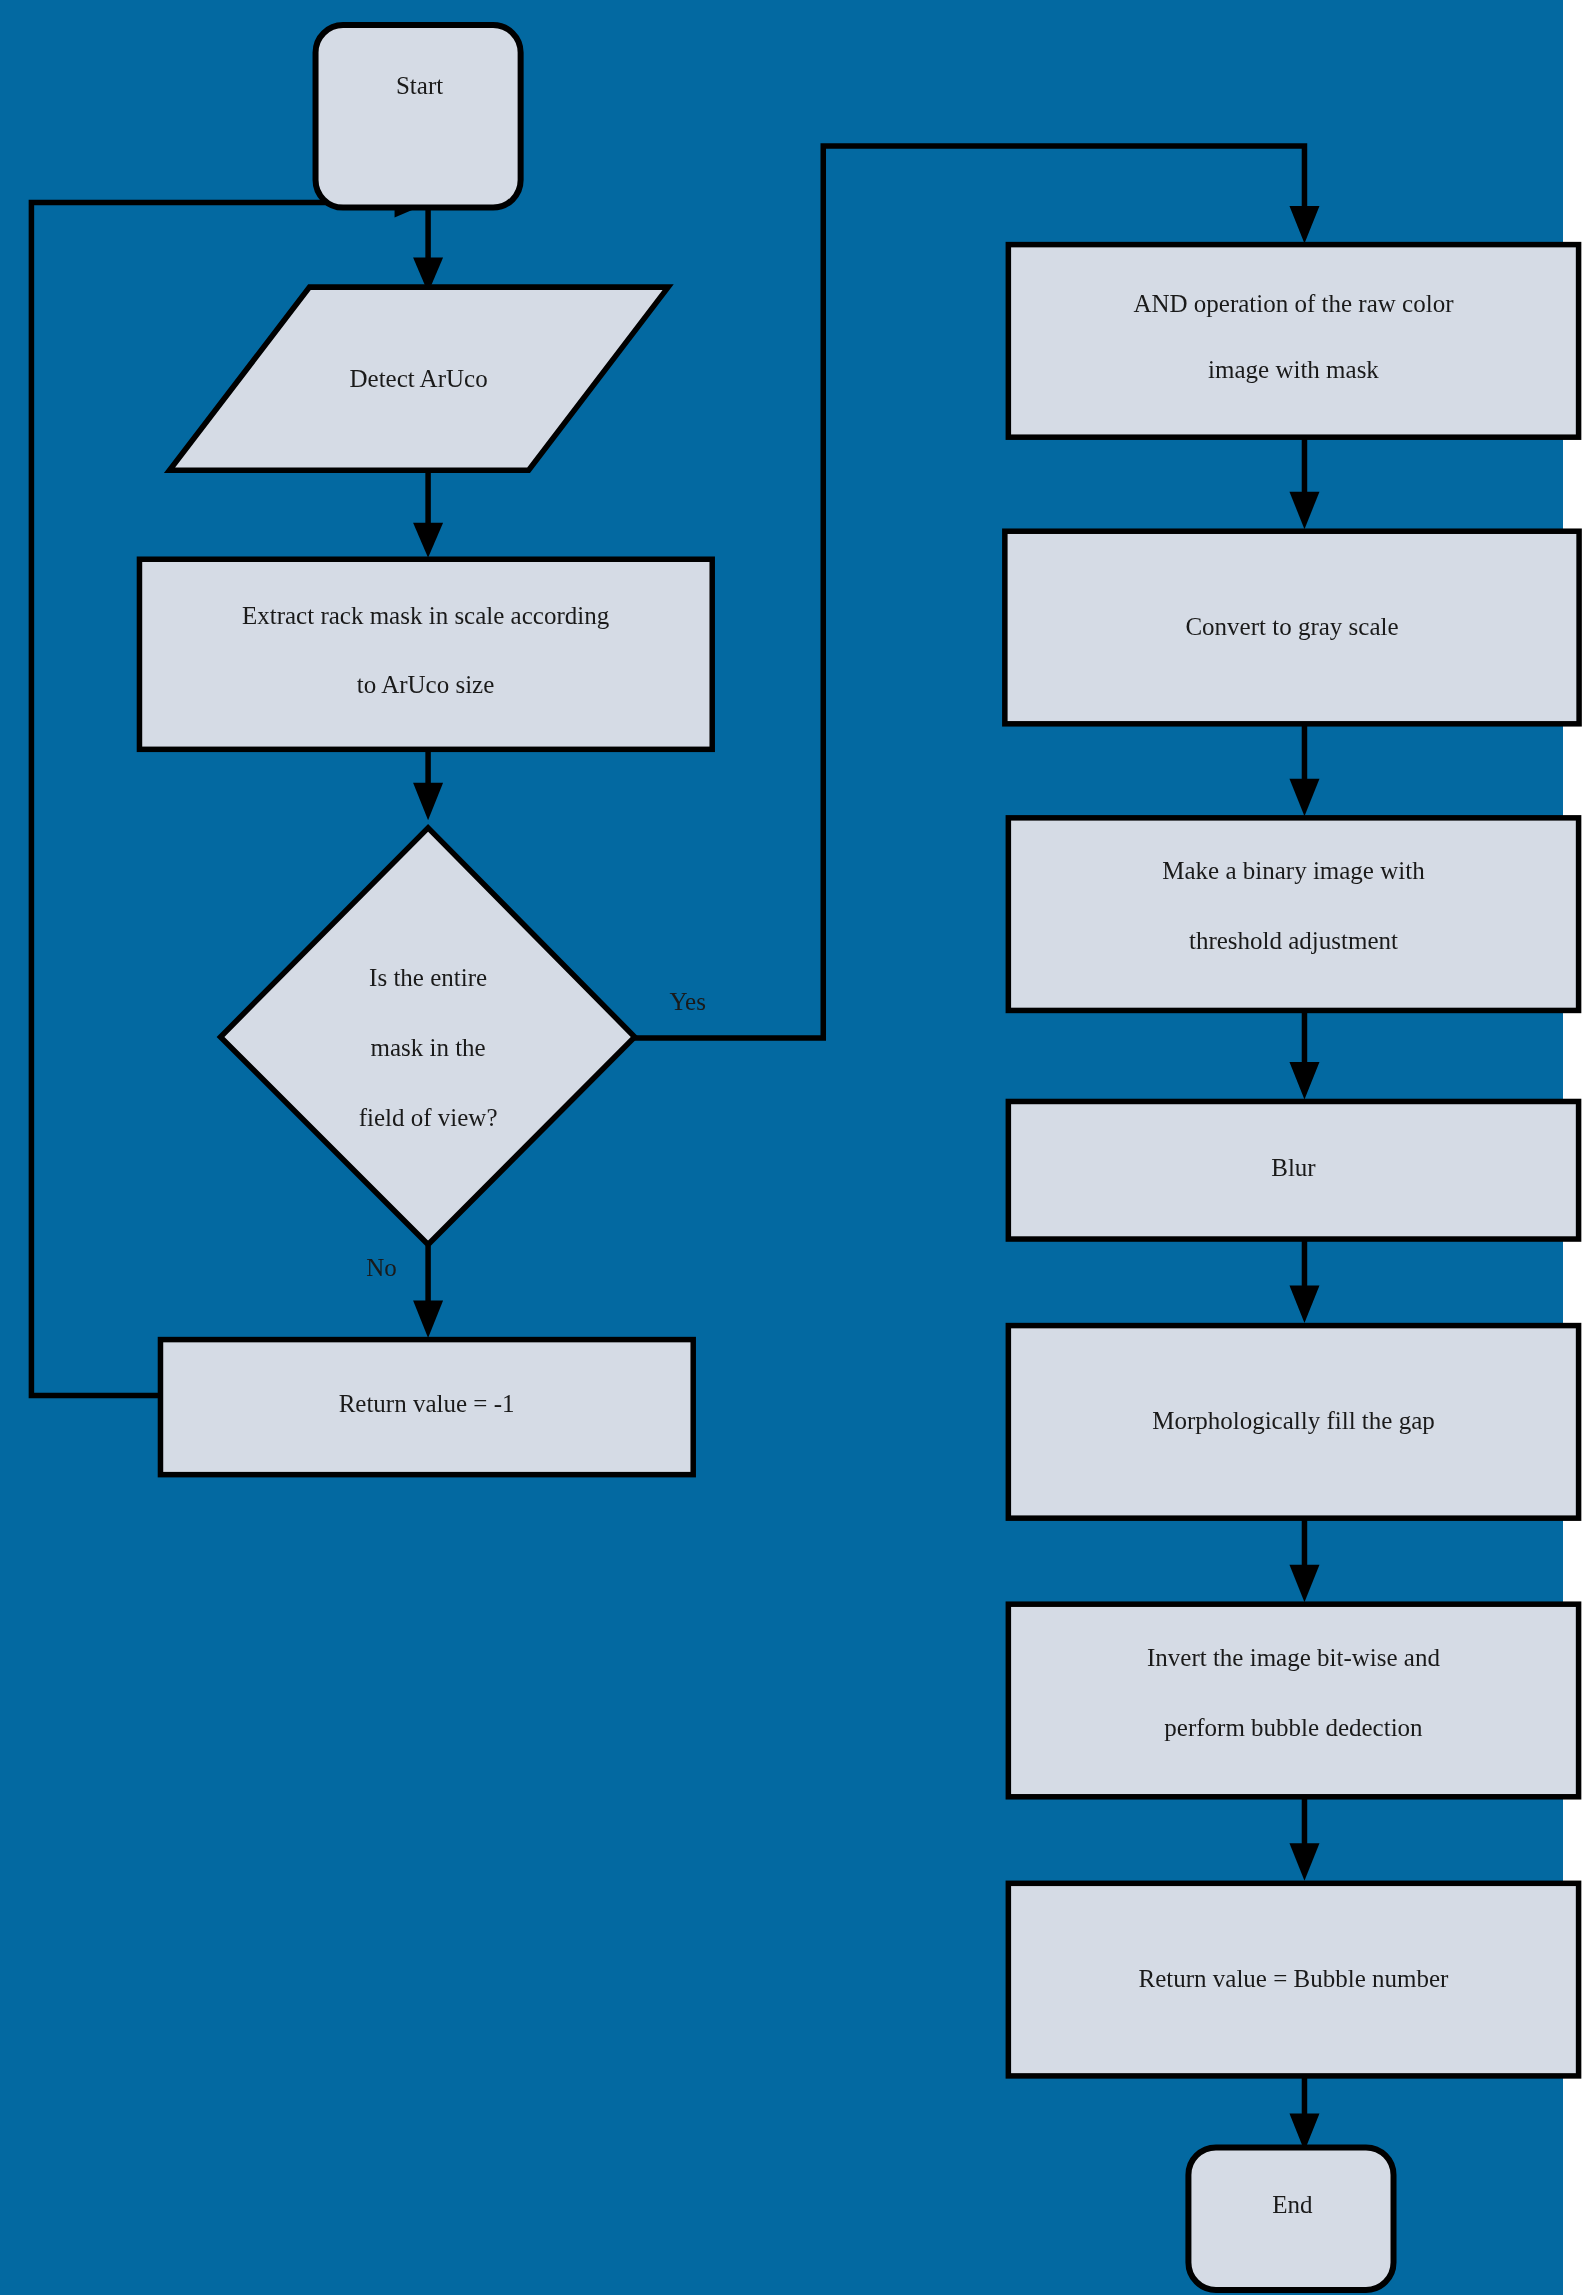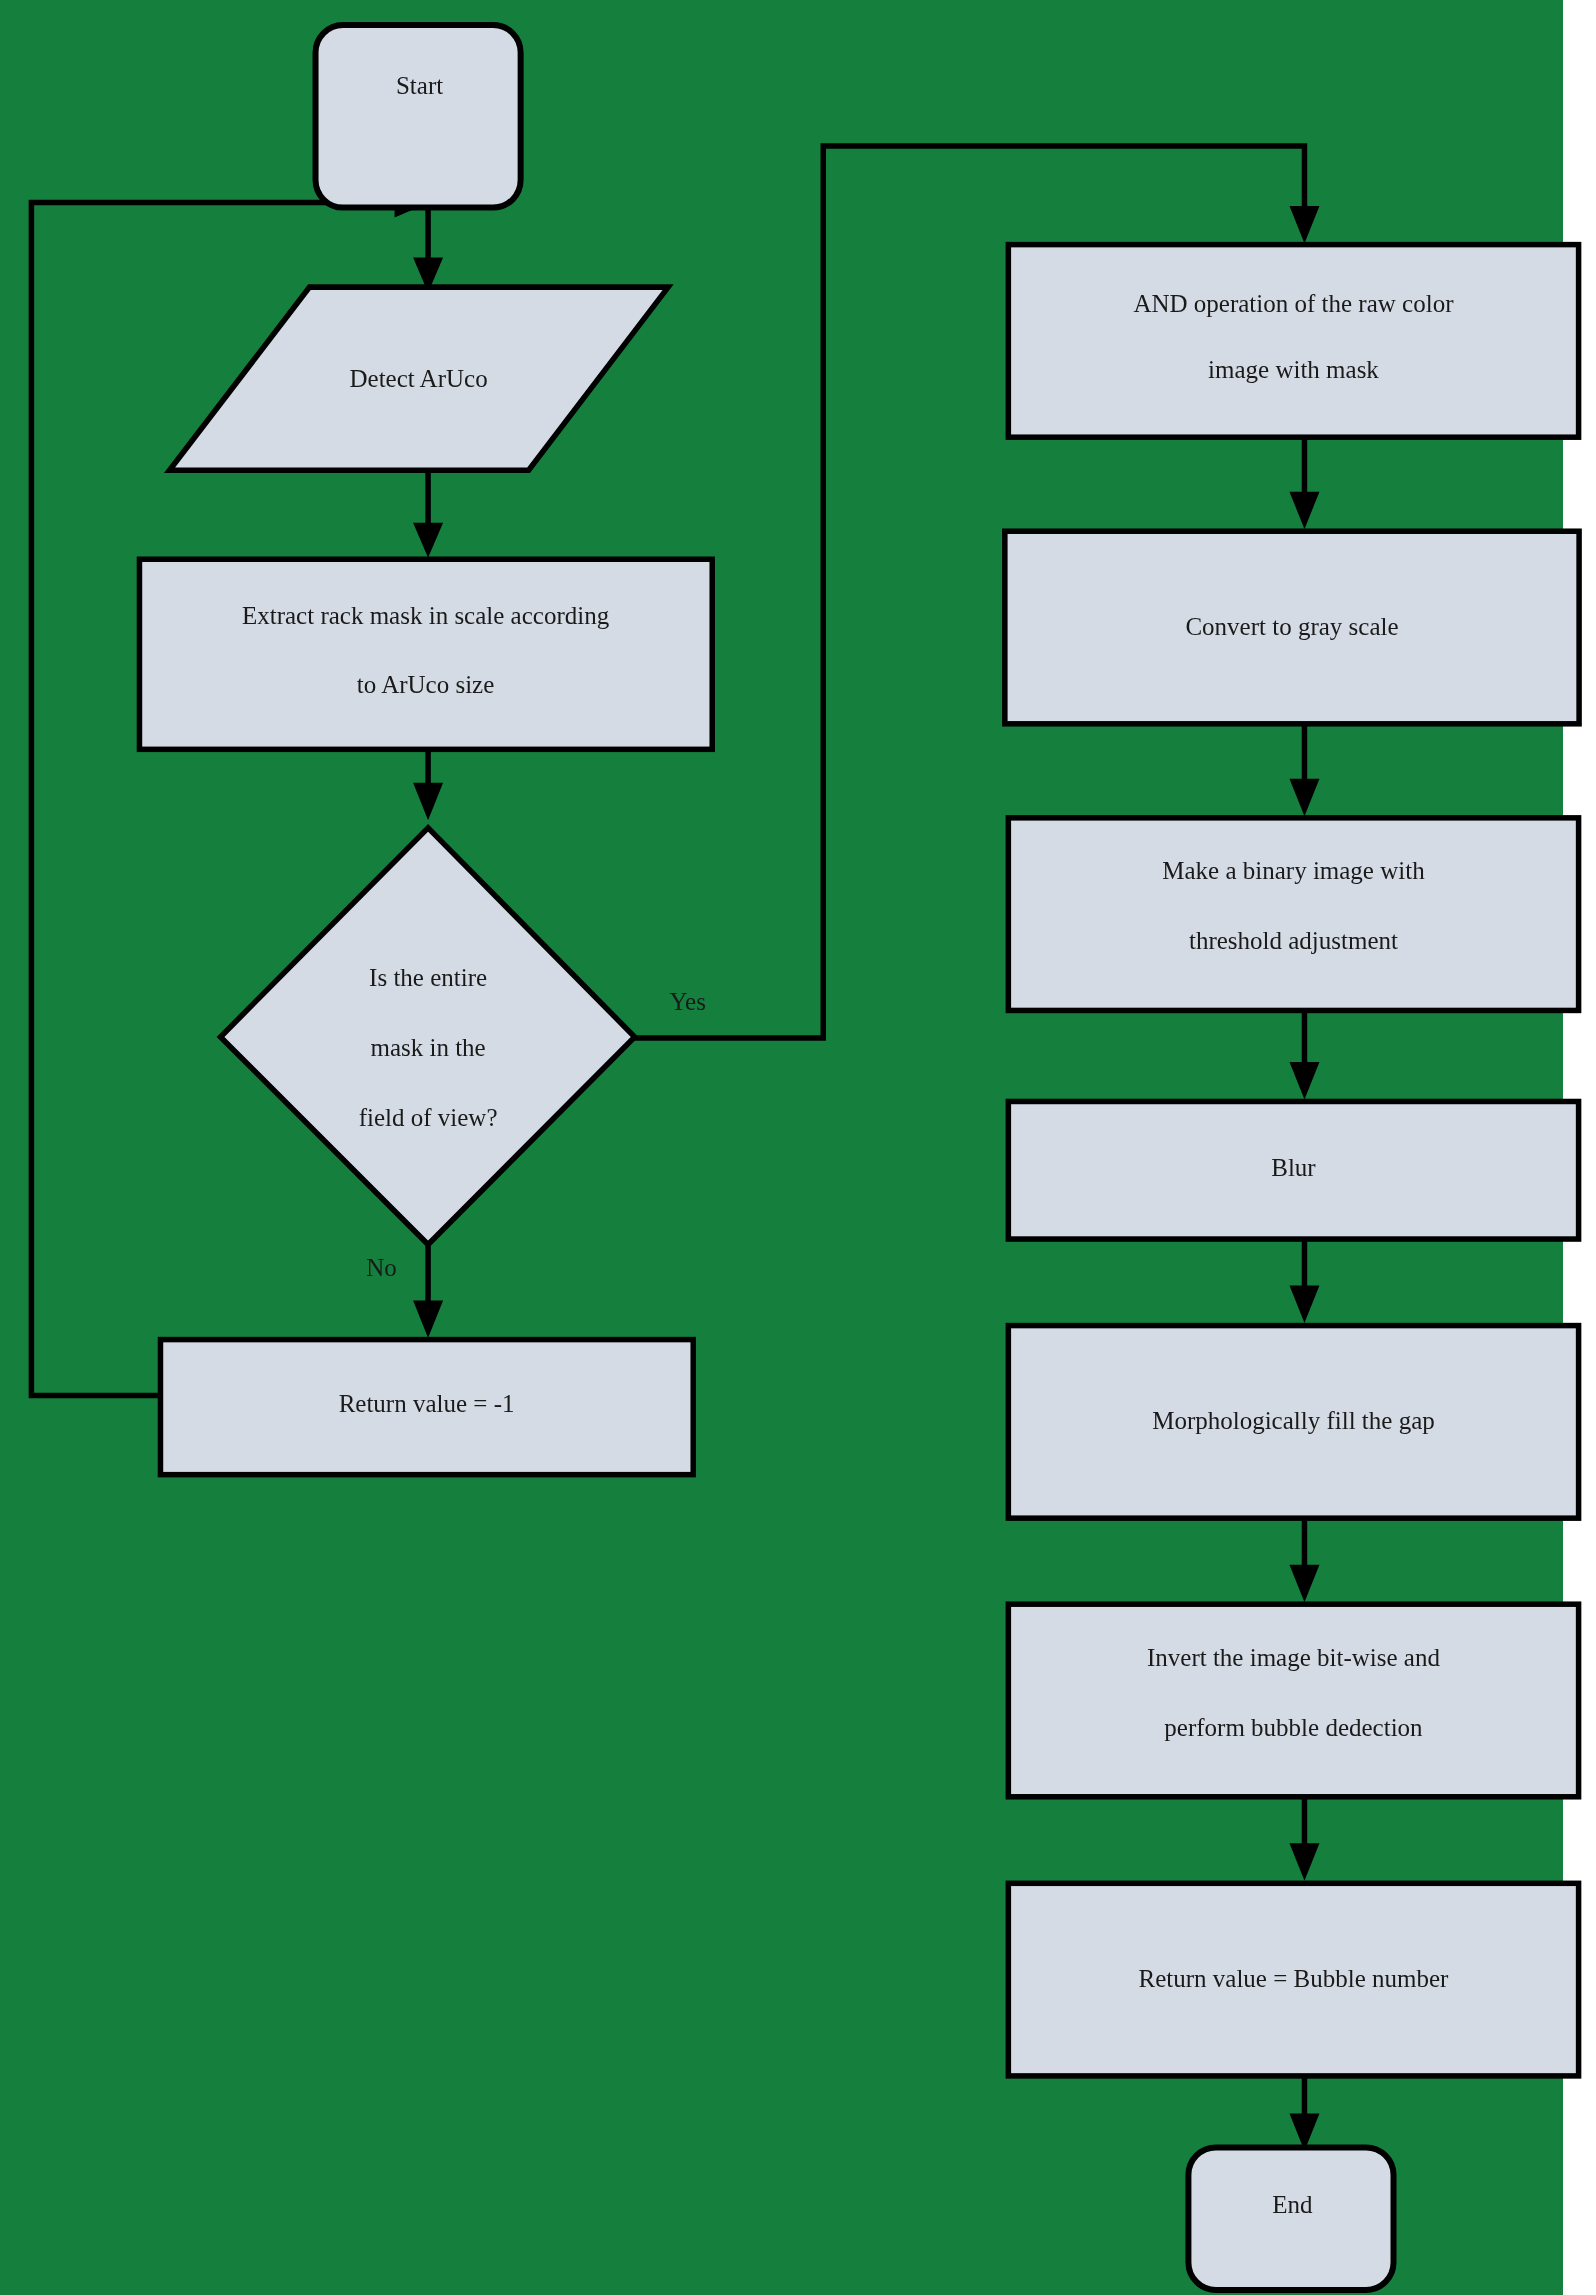--- a/index.html
+++ b/index.html
@@ -10,21 +10,21 @@
   body {
     width: 1597px;
     height: 2295px;
     font-family: "Liberation Serif", "DejaVu Serif", serif;
     overflow: hidden;
   }
   #flowchart-root {
     position: relative;
     width: 1563px;
     height: 2295px;
-    background: #15803d;
+    background: #0369a1;
   }
   svg.chart {
     display: block;
     width: 1597px;
     height: 2295px;
   }
   .node-shape {
     fill: #d5dbe5;
     stroke: #000000;
     stroke-width: 11;

